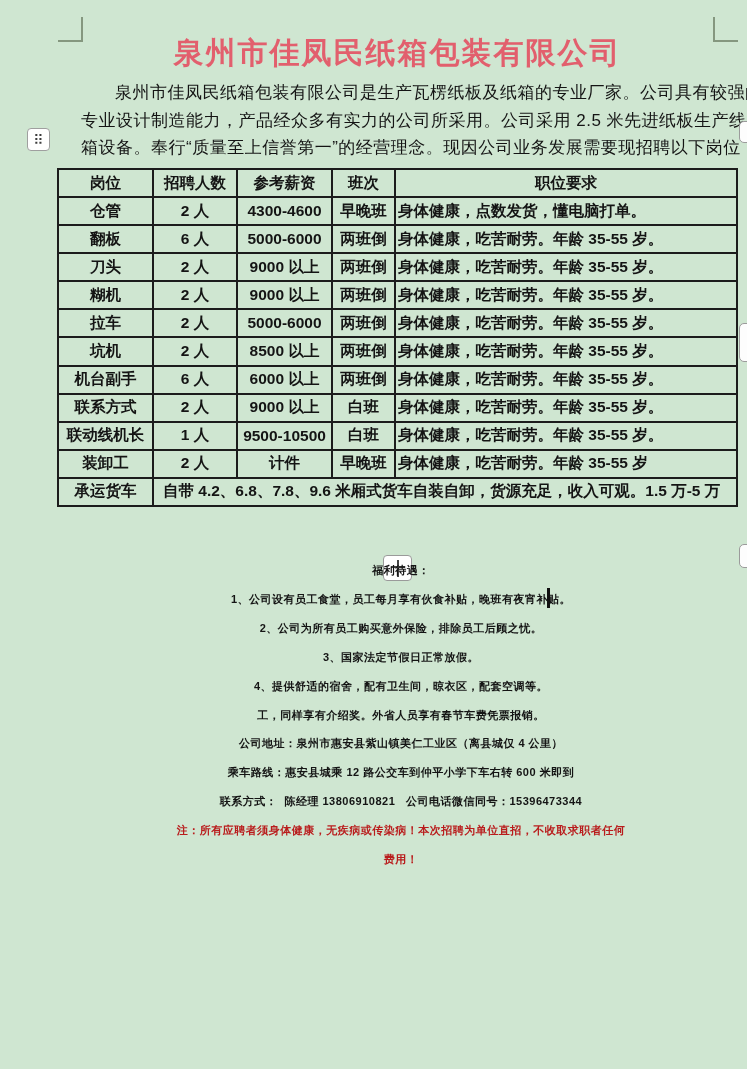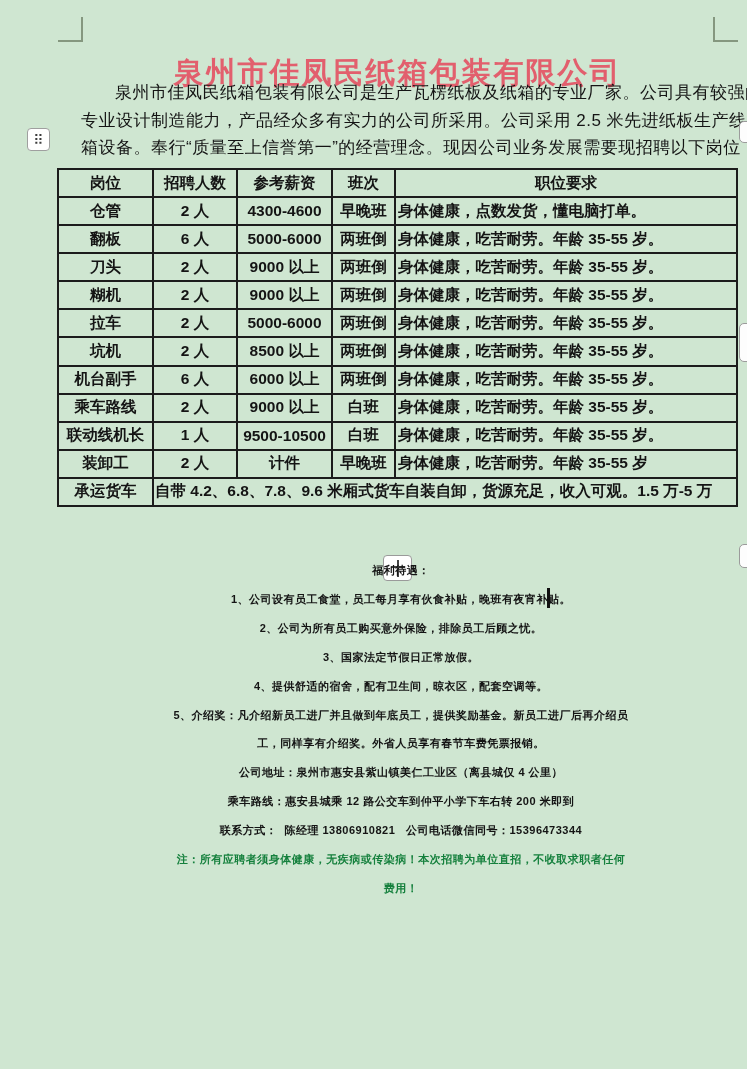--- a/index.html
+++ b/index.html
@@ -14,46 +14,45 @@
   
   .corner { position:absolute; width:25px; height:25px; }
   .corner.tl { left:58px; top:17px; border-right:2px solid #85977f; border-bottom:2px solid #85977f; }
   .corner.tr { left:713px; top:17px; border-left:2px solid #85977f; border-bottom:2px solid #85977f; }
 
   .doc-title {
     position:absolute; left:81px; top:33px; width:633px;
     text-align:center; font-family:"Liberation Serif", serif;
     font-size:30px; font-weight:bold; letter-spacing:2px; color:#e25f6d;
     white-space:nowrap;
-    margin-top:20px;
   }
 
   .intro { position:absolute; left:81px; top:79px; width:636px;
            font-size:17px; line-height:27.6px; font-weight:500; letter-spacing:0.5px; }
   .intro .line { white-space:nowrap; }
   .intro .line.indent { text-indent:34px; }
 
   table.jobs {
     position:absolute; left:57px; top:168px; width:679px; height:339px;
     border-collapse:collapse; table-layout:fixed;
     font-size:15.5px; font-weight:bold;
   }
   table.jobs td, table.jobs th {
     border:2px solid #1c1c1c; text-align:center; padding:0 2px;
     height:27px; overflow:hidden; white-space:nowrap; font-weight:bold;
   }
   table.jobs td.req { text-align:left; }
-  table.jobs td.span { text-align:left; padding-left:1px; }
+  table.jobs td.span { text-align:left; padding-left:9px; }
 
   .body-block {
     position:absolute; left:81px; top:556px; width:640px;
     font-size:11px; line-height:28.9px; font-weight:700; letter-spacing:0.5px;text-align:center;
   }
   .body-block .bline { white-space:pre; }
-  .body-block .red { color:#15803d; }
+  .body-block .red { color:#b91c1c; }
 
   
   .move-handle {
     position:absolute; left:27px; top:128px; width:23px; height:23px;
     background:#ffffff; border:1.5px solid #9f9f9f; border-radius:4px;
     display:flex; align-items:center; justify-content:center;
     font-size:14px; color:#3c3c3c; line-height:1;
   }
   
   .resize-handle {
@@ -151,21 +150,21 @@
     <td class="req">身体健康，吃苦耐劳。年龄 35-55 岁。</td>
   </tr>
   <tr>
     <td>机台副手</td>
     <td>6 人</td>
     <td>6000 以上</td>
     <td>两班倒</td>
     <td class="req">身体健康，吃苦耐劳。年龄 35-55 岁。</td>
   </tr>
   <tr>
-    <td>乘车路线</td>
+    <td>联系方式</td>
     <td>2 人</td>
     <td>9000 以上</td>
     <td>白班</td>
     <td class="req">身体健康，吃苦耐劳。年龄 35-55 岁。</td>
   </tr>
   <tr>
     <td>联动线机长</td>
     <td>1 人</td>
     <td>9500-10500</td>
     <td>白班</td>
@@ -189,24 +188,23 @@
   <span class="vbar"></span>
   <span class="hbar"></span>
 </div>
 
 <div class="body-block">
   <div class="bline">福利待遇：</div>
   <div class="bline">1、公司设有员工食堂，员工每月享有伙食补贴，晚班有夜宵补贴。</div>
   <div class="bline">2、公司为所有员工购买意外保险，排除员工后顾之忧。</div>
   <div class="bline">3、国家法定节假日正常放假。</div>
   <div class="bline">4、提供舒适的宿舍，配有卫生间，晾衣区，配套空调等。</div>
-  <div class="bline">5、介绍奖：凡介绍新员工进厂并且做到年底员工，提供奖励基金。新员工进厂后再介绍员</div>
   <div class="bline">工，同样享有介绍奖。外省人员享有春节车费凭票报销。</div>
   <div class="bline">公司地址：泉州市惠安县紫山镇美仁工业区（离县城仅 4 公里）</div>
-  <div class="bline">乘车路线：惠安县城乘 12 路公交车到仲平小学下车右转 200 米即到</div>
+  <div class="bline">乘车路线：惠安县城乘 12 路公交车到仲平小学下车右转 600 米即到</div>
   <div class="bline">联系方式：  陈经理 13806910821   公司电话微信同号：15396473344</div>
   <div class="bline red">注：所有应聘者须身体健康，无疾病或传染病！本次招聘为单位直招，不收取求职者任何</div>
   <div class="bline red">费用！</div>
 </div>
 
 <div class="caret"></div>
 
 <div class="edge-btn b1"></div>
 <div class="edge-btn b2"></div>
 <div class="edge-btn b3"></div>

